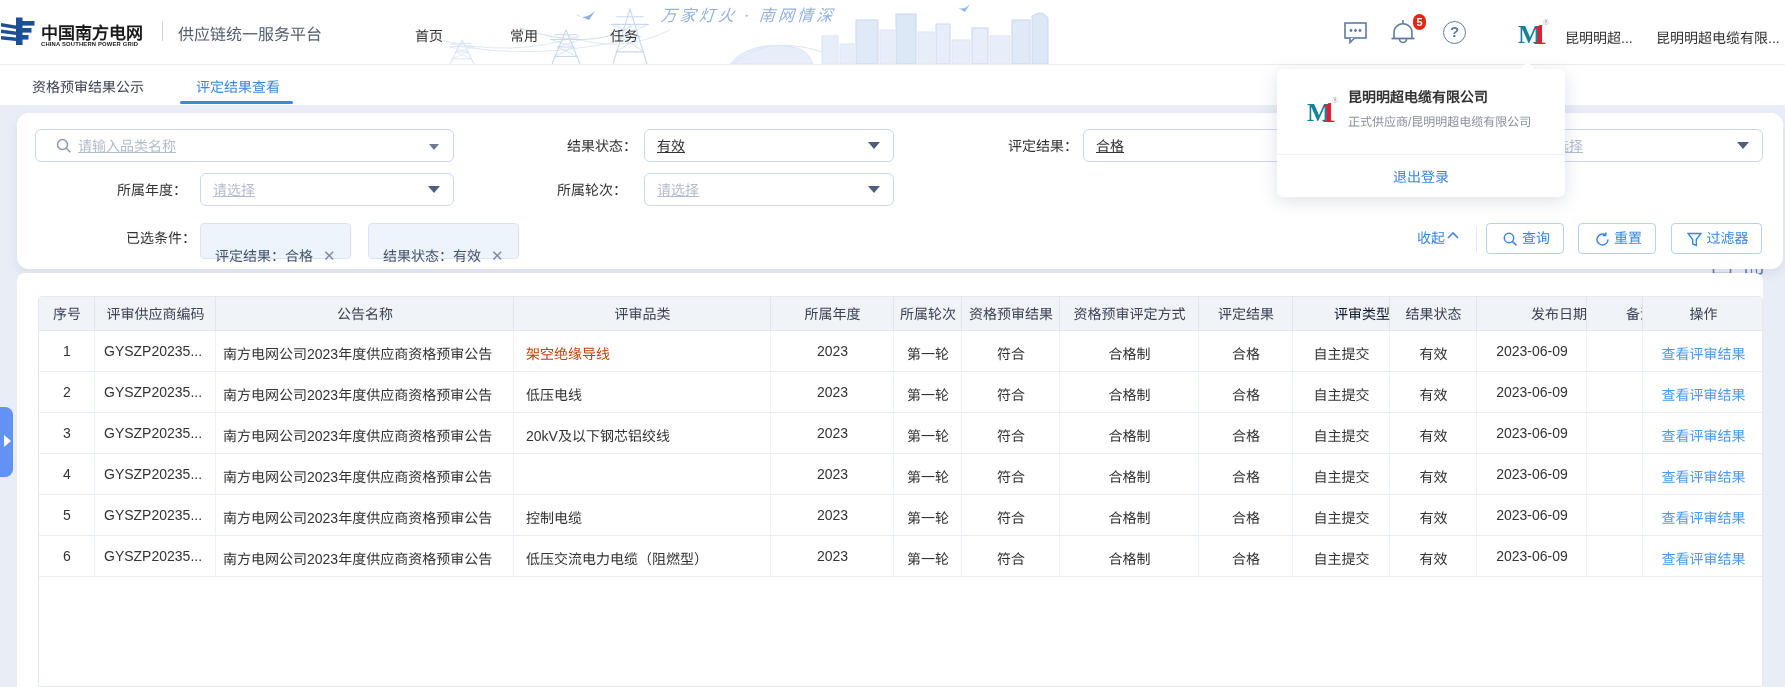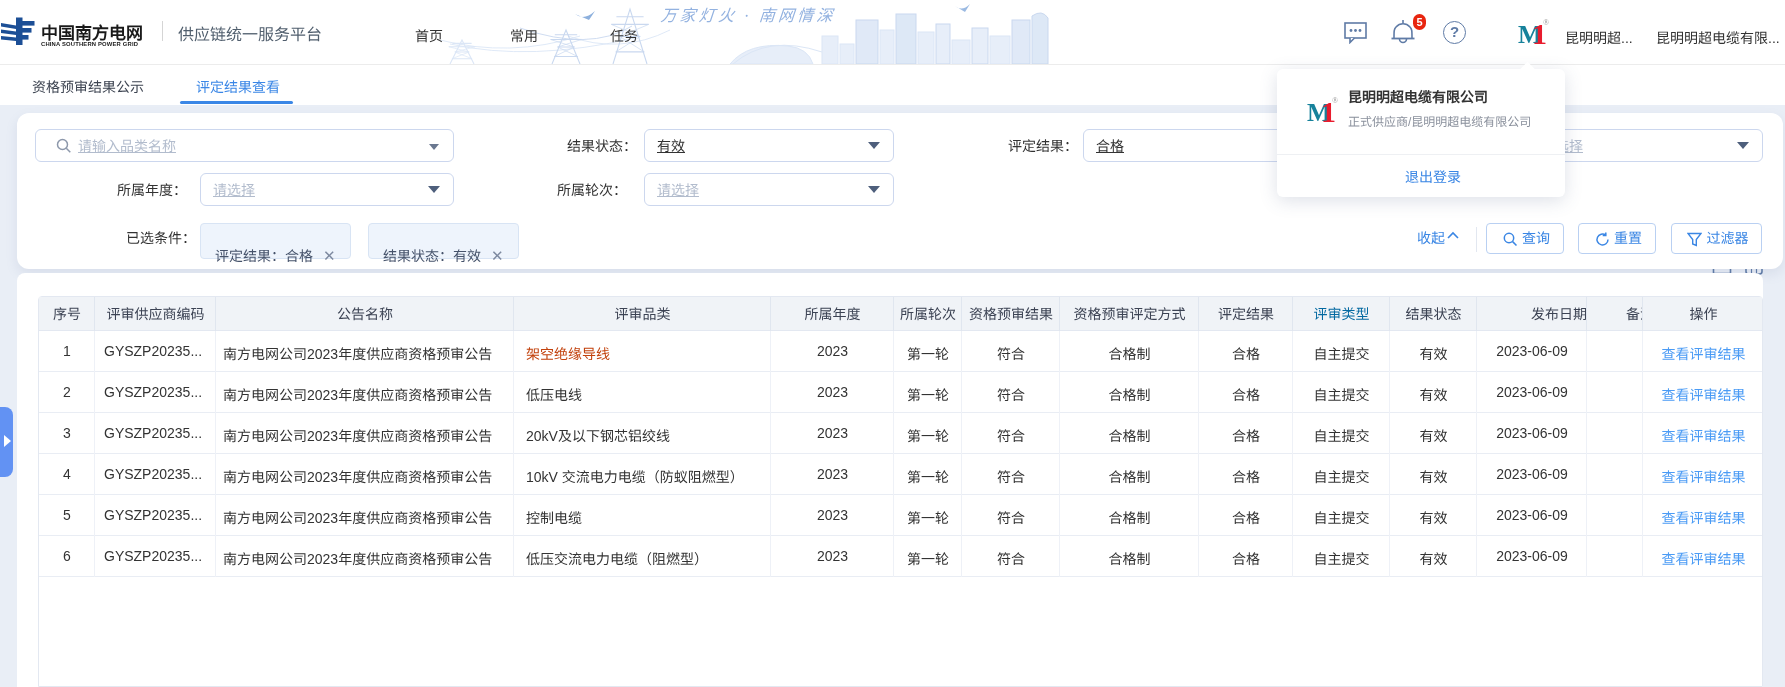--- a/index.html
+++ b/index.html
@@ -199,21 +199,21 @@
       <div class="hcell" style="left:732px;top:6px;width:123px;height:20px;text-align:center;color:#3c4354;">所属年度</div>
       <div style="position:absolute;left:922px;top:0;width:1px;height:34px;background:#e0e6ef;"></div>
       <div class="hcell" style="left:855px;top:6px;width:68px;height:20px;text-align:center;color:#3c4354;">所属轮次</div>
       <div style="position:absolute;left:1020px;top:0;width:1px;height:34px;background:#e0e6ef;"></div>
       <div class="hcell" style="left:923px;top:6px;width:98px;height:20px;text-align:center;color:#3c4354;">资格预审结果</div>
       <div style="position:absolute;left:1159px;top:0;width:1px;height:34px;background:#e0e6ef;"></div>
       <div class="hcell" style="left:1021px;top:6px;width:139px;height:20px;text-align:center;color:#3c4354;">资格预审评定方式</div>
       <div style="position:absolute;left:1253px;top:0;width:1px;height:34px;background:#e0e6ef;"></div>
       <div class="hcell" style="left:1160px;top:6px;width:94px;height:20px;text-align:center;color:#3c4354;">评定结果</div>
       <div style="position:absolute;left:1350px;top:0;width:1px;height:34px;background:#e0e6ef;"></div>
-      <div class="hcell" style="left:1254px;top:6px;width:97px;height:20px;text-align:center;color:#0369a1;">评审类型</div>
+      <div class="hcell" style="left:1254px;top:6px;width:97px;height:20px;text-align:right;color:#0f172a;">评审类型</div>
       <div style="position:absolute;left:1437px;top:0;width:1px;height:34px;background:#e0e6ef;"></div>
       <div class="hcell" style="left:1351px;top:6px;width:87px;height:20px;text-align:center;color:#3c4354;">结果状态</div>
       <div style="position:absolute;left:1547px;top:0;width:1px;height:34px;background:#e0e6ef;"></div>
       <div class="hcell" style="left:1438px;top:6px;width:110px;height:20px;text-align:right;color:#3c4354;">发布日期</div>
       <div style="position:absolute;left:1603px;top:0;width:1px;height:34px;background:#e0e6ef;"></div>
       <div class="hcell" style="left:1548px;top:6px;width:55px;height:20px;padding-left:39px;color:#3c4354;">备注</div>
       <div class="hcell" style="left:1604px;top:6px;width:121px;height:20px;text-align:center;color:#3c4354;">操作</div>
       <div style="position:absolute;left:0;top:74px;width:1723px;height:1px;background:#e9edf4;"></div>
       <div style="position:absolute;left:55px;top:34px;width:1px;height:41px;background:#eef1f7;"></div>
       <div class="bcell" style="left:0px;top:46px;width:56px;height:20px;text-align:center;padding-left:0px;color:#333;">1</div>
@@ -299,21 +299,20 @@
       <div class="bcell" style="left:1548px;top:128px;width:56px;height:20px;text-align:center;padding-left:0px;color:#333;"></div>
       <div class="bcell" style="left:1604px;top:128px;width:121px;height:20px;text-align:center;padding-left:0px;color:#4a9bf5;">查看评审结果</div>
       <div style="position:absolute;left:0;top:197px;width:1723px;height:1px;background:#e9edf4;"></div>
       <div style="position:absolute;left:55px;top:157px;width:1px;height:41px;background:#eef1f7;"></div>
       <div class="bcell" style="left:0px;top:169px;width:56px;height:20px;text-align:center;padding-left:0px;color:#333;">4</div>
       <div style="position:absolute;left:176px;top:157px;width:1px;height:41px;background:#eef1f7;"></div>
       <div class="bcell" style="left:56px;top:169px;width:121px;height:20px;text-align:left;padding-left:9px;color:#333;">GYSZP20235...</div>
       <div style="position:absolute;left:474px;top:157px;width:1px;height:41px;background:#eef1f7;"></div>
       <div class="bcell" style="left:177px;top:169px;width:298px;height:20px;text-align:left;padding-left:7px;color:#333;">南方电网公司2023年度供应商资格预审公告</div>
       <div style="position:absolute;left:731px;top:157px;width:1px;height:41px;background:#eef1f7;"></div>
-      <div class="bcell" style="left:475px;top:169px;width:257px;height:20px;text-align:left;padding-left:12px;color:#333;">10kV 交流电力电缆（防蚁阻燃型）</div>
       <div style="position:absolute;left:854px;top:157px;width:1px;height:41px;background:#eef1f7;"></div>
       <div class="bcell" style="left:732px;top:169px;width:123px;height:20px;text-align:center;padding-left:0px;color:#333;">2023</div>
       <div style="position:absolute;left:922px;top:157px;width:1px;height:41px;background:#eef1f7;"></div>
       <div class="bcell" style="left:855px;top:169px;width:68px;height:20px;text-align:center;padding-left:0px;color:#333;">第一轮</div>
       <div style="position:absolute;left:1020px;top:157px;width:1px;height:41px;background:#eef1f7;"></div>
       <div class="bcell" style="left:923px;top:169px;width:98px;height:20px;text-align:center;padding-left:0px;color:#333;">符合</div>
       <div style="position:absolute;left:1159px;top:157px;width:1px;height:41px;background:#eef1f7;"></div>
       <div class="bcell" style="left:1021px;top:169px;width:139px;height:20px;text-align:center;padding-left:0px;color:#333;">合格制</div>
       <div style="position:absolute;left:1253px;top:157px;width:1px;height:41px;background:#eef1f7;"></div>
       <div class="bcell" style="left:1160px;top:169px;width:94px;height:20px;text-align:center;padding-left:0px;color:#333;">合格</div>
@@ -391,16 +390,16 @@
   <div class="abs" style="left:1277px;top:69px;width:288px;height:128px;background:#fff;border-radius:6px;box-shadow:0 4px 18px rgba(70,90,130,0.18);">
     <div style="position:absolute;left:245px;top:-5px;width:11px;height:11px;background:#fff;transform:rotate(45deg);"></div>
     <div style="position:absolute;left:30px;top:29px;width:30px;height:30px;font-family:'Liberation Serif',serif;">
       <span style="position:absolute;left:0;top:0;font-size:26px;font-weight:bold;color:#17829b;">M</span>
       <span style="position:absolute;left:14px;top:-3px;font-size:30px;font-weight:bold;color:#e81c2e;">1</span>
       <span style="position:absolute;left:25px;top:-2px;font-size:8px;color:#999;">®</span>
     </div>
     <div style="position:absolute;left:71px;top:17px;font-size:14px;color:#333;white-space:nowrap;font-weight:bold;">昆明明超电缆有限公司</div>
     <div style="position:absolute;left:71px;top:43px;font-size:12px;color:#8a909c;white-space:nowrap;">正式供应商/昆明明超电缆有限公司</div>
     <div style="position:absolute;left:0;top:85px;width:288px;height:1px;background:#eef0f3;"></div>
-    <div style="position:absolute;left:12px;top:97px;width:288px;text-align:center;font-size:14px;color:#3a86e4;">退出登录</div>
+    <div style="position:absolute;left:0;top:97px;width:288px;text-align:center;font-size:14px;color:#3a86e4;">退出登录</div>
   </div>
 
 </div>
 
 </body></html>

